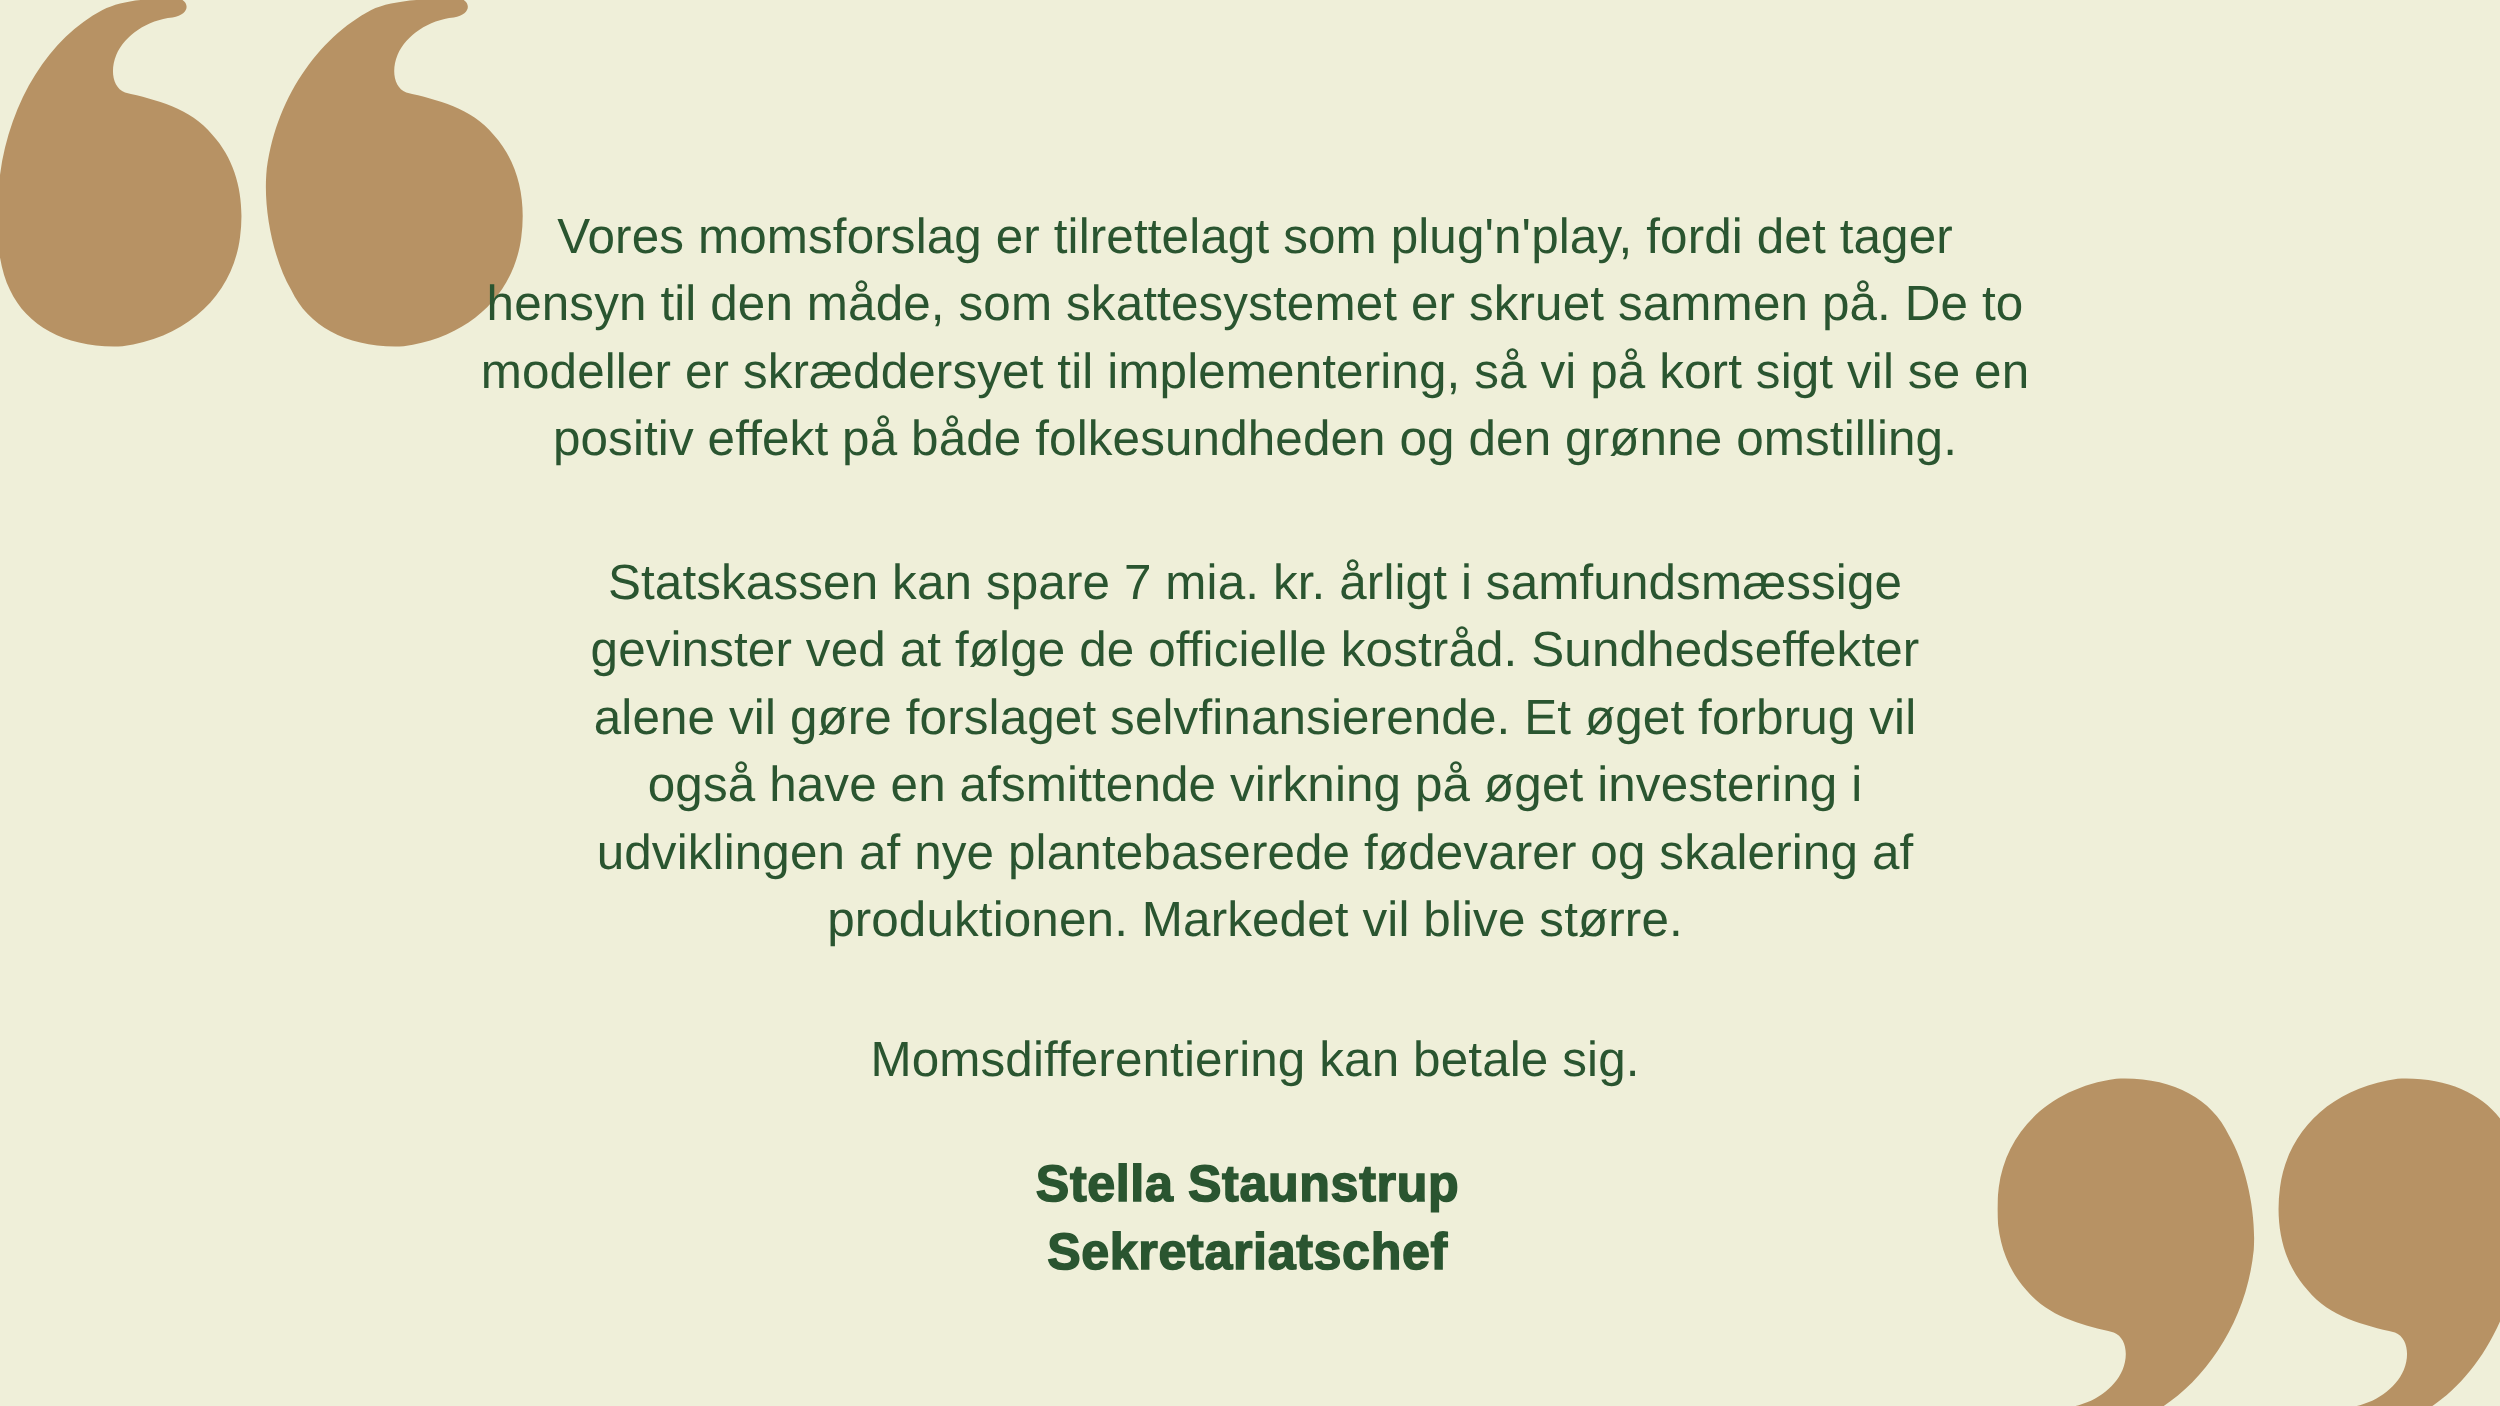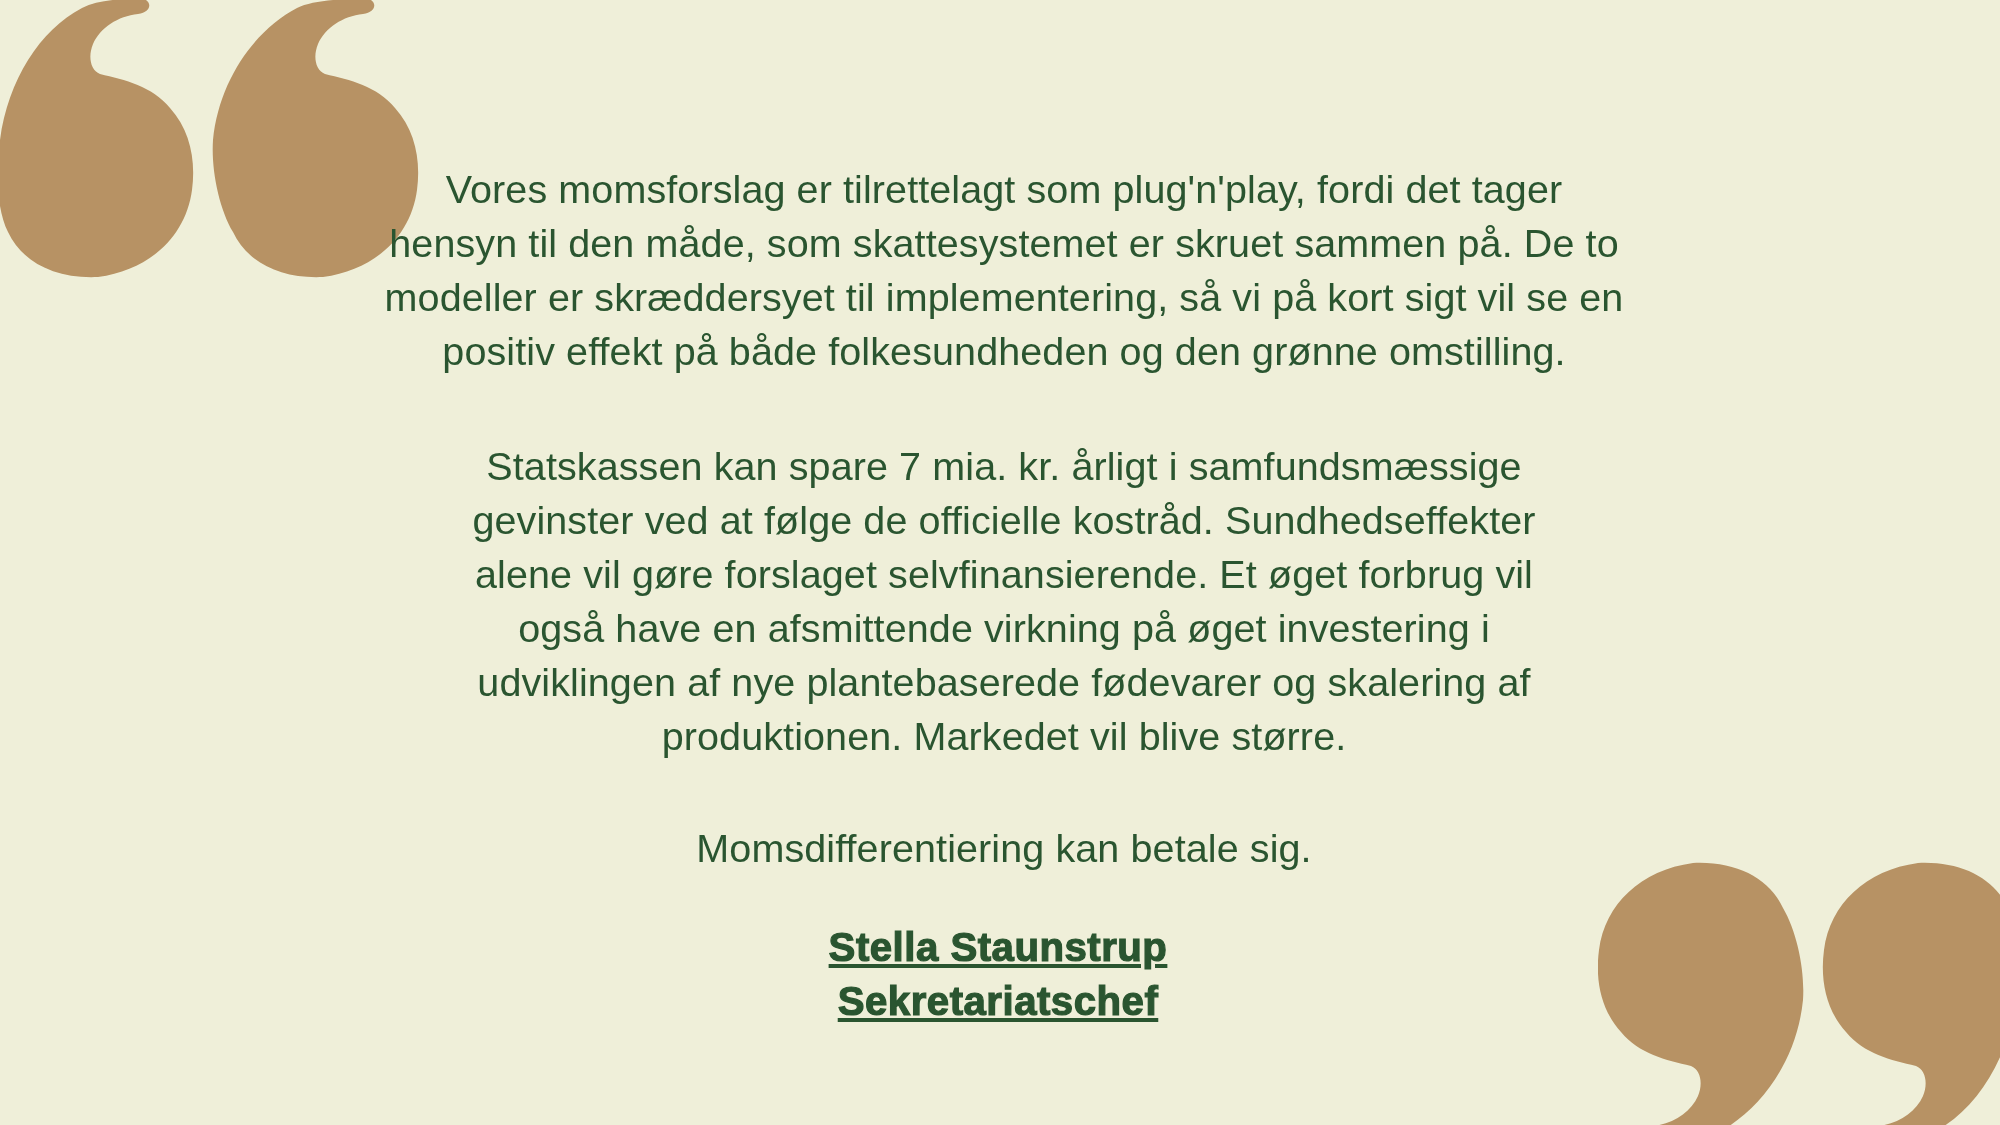--- a/index.html
+++ b/index.html
@@ -51,21 +51,20 @@
     .para-3 { top: 821px; }
 
     .signature {
       position: absolute;
       left: 0;
       width: 1996px;
       top: 920px;
       z-index: 2;
       text-align: center;
       color: #2A5530;
-      text-decoration: underline;
     }
     .sig-line {
       display: block;
       font-family: "Liberation Sans", "DejaVu Sans", sans-serif;
       font-weight: bold;
       font-size: 41px;
       line-height: 54px;
       height: 54px;
       white-space: nowrap;
       letter-spacing: 0.5px;

